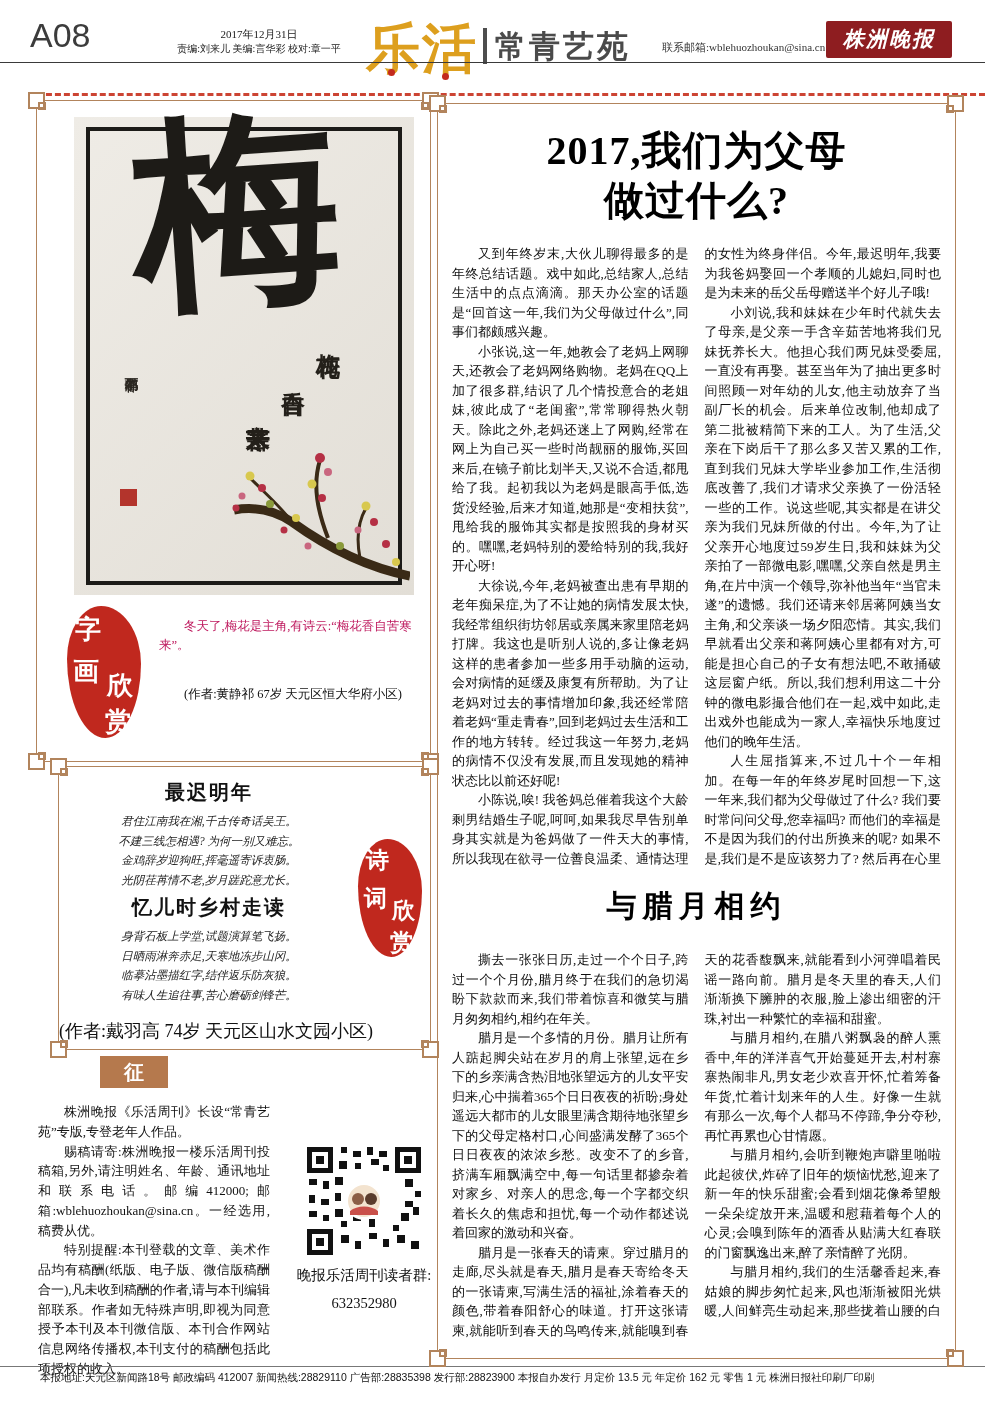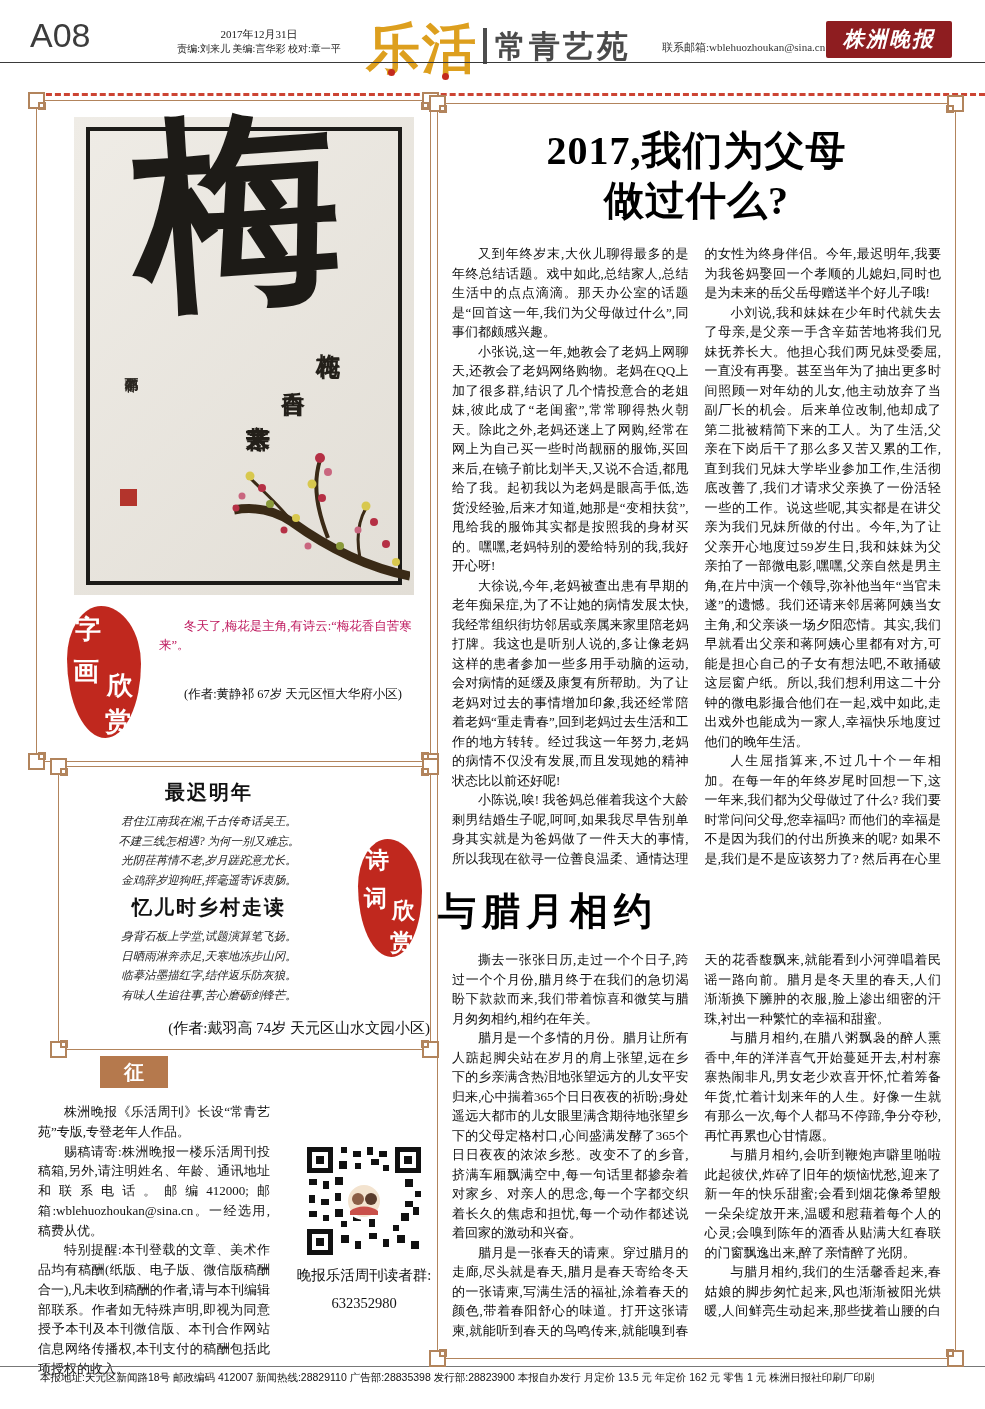--- a/index.html
+++ b/index.html
@@ -55,21 +55,21 @@
   .seal1 .s0{left:8px;top:6px;}  .seal1 .s1{left:6px;top:48px;}
   .seal1 .s2{left:40px;top:62px;}.seal1 .s3{left:38px;top:98px;}
   .caption{position:absolute;left:122px;top:516px;width:268px;font-size:12.5px;line-height:1.55;
            text-indent:2em;color:#be185d;}
   .artcredit{position:absolute;left:122px;top:585px;width:268px;font-size:12.5px;text-align:center;color:#111;}
   
   .box2{left:58px;top:766px;width:371px;height:282px;}
   .poemarea{position:absolute;left:4px;top:8px;width:292px;text-align:center;}
   .ptitle{font-size:20px;font-weight:bold;letter-spacing:2px;margin:4px 0 6px 0;color:#111;}
   .pline{font-size:11.5px;font-style:italic;line-height:1.7;color:#222;}
-  .poemcredit{position:absolute;left:0;top:252px;width:100%;text-align:right;font-size:15px;color:#111;}
+  .poemcredit{position:absolute;left:0;top:252px;width:100%;text-align:left;font-size:18px;color:#111;}
   .seal2{right:8px;top:72px;width:64px;height:118px;position:absolute;}
   .seal2 span{font-size:23px;}
   .seal2 .s0{left:8px;top:6px;}  .seal2 .s1{left:6px;top:44px;}
   .seal2 .s2{left:34px;top:56px;}.seal2 .s3{left:32px;top:88px;}
   
   .badge{position:absolute;left:100px;top:1056px;width:68px;height:32px;background:#b5794d;
          color:#fff;font-size:20px;font-weight:bold;text-align:center;line-height:32px;letter-spacing:10px;
          padding-left:10px;box-sizing:border-box;}
   .solic{position:absolute;left:38px;top:1102px;width:232px;font-size:13px;line-height:1.52;
          text-align:justify;color:#111;}
@@ -78,21 +78,21 @@
   .qrarea svg{display:block;margin:0 auto;}
   .qrline{font-size:14.5px;color:#111;margin-top:8px;line-height:1.4;}
   
   .box3{left:437px;top:103px;width:517px;height:1254px;}
   .a1title{position:absolute;left:0;top:22px;width:100%;text-align:center;font-size:40px;font-weight:bold;
            line-height:1.25;color:#000;letter-spacing:1px;}
   .cols{position:absolute;left:14px;width:489px;column-count:2;column-gap:16px;overflow:hidden;
         font-size:13px;line-height:1.5;text-align:justify;color:#0d0d0d;}
   .cols p{margin:0;text-indent:2em;}
   .body1{top:140px;height:628px;}
-  .a2title{position:absolute;left:0;top:782px;width:100%;text-align:left;font-size:38px;font-weight:bold;
+  .a2title{position:absolute;left:0;top:782px;width:100%;text-align:center;font-size:30px;font-weight:bold;
            letter-spacing:6px;color:#000;}
   .body2{top:846px;height:394px;}
   
   .footrule{position:absolute;left:0;top:1366px;width:985px;border-top:1px solid #777;}
   .footer{position:absolute;left:40px;top:1371px;width:940px;font-size:10.5px;color:#111;
           font-family:Liberation Sans, sans-serif;}
 </style>
 </head>
 <body>
 
@@ -184,22 +184,22 @@
         <i></i>
       </div>
     <div class="c br">
         <i></i>
       </div>
 
     <div class="poemarea">
       <div class="ptitle">最迟明年</div>
       <div class="pline">君住江南我在湘,千古传奇话吴王。</div>
       <div class="pline">不建三线怎相遇? 为何一别又难忘。</div>
+      <div class="pline">金鸡辞岁迎狗旺,挥毫遥寄诉衷肠。</div>
       <div class="pline">光阴荏苒情不老,岁月蹉跎意尤长。</div>
-      <div class="pline">金鸡辞岁迎狗旺,挥毫遥寄诉衷肠。</div>
       <div class="ptitle">忆儿时乡村走读</div>
       <div class="pline">身背石板上学堂,试题演算笔飞扬。</div>
       <div class="pline">日晒雨淋奔赤足,天寒地冻步山冈。</div>
       <div class="pline">临摹沾墨描红字,结伴返乐防灰狼。</div>
       <div class="pline">有味人生追往事,苦心磨砺剑锋芒。</div>
     </div>
     <div class="sealblob seal2">
       <span class="s0">诗</span>
       <span class="s1">词</span>
       <span class="s2">欣</span>

